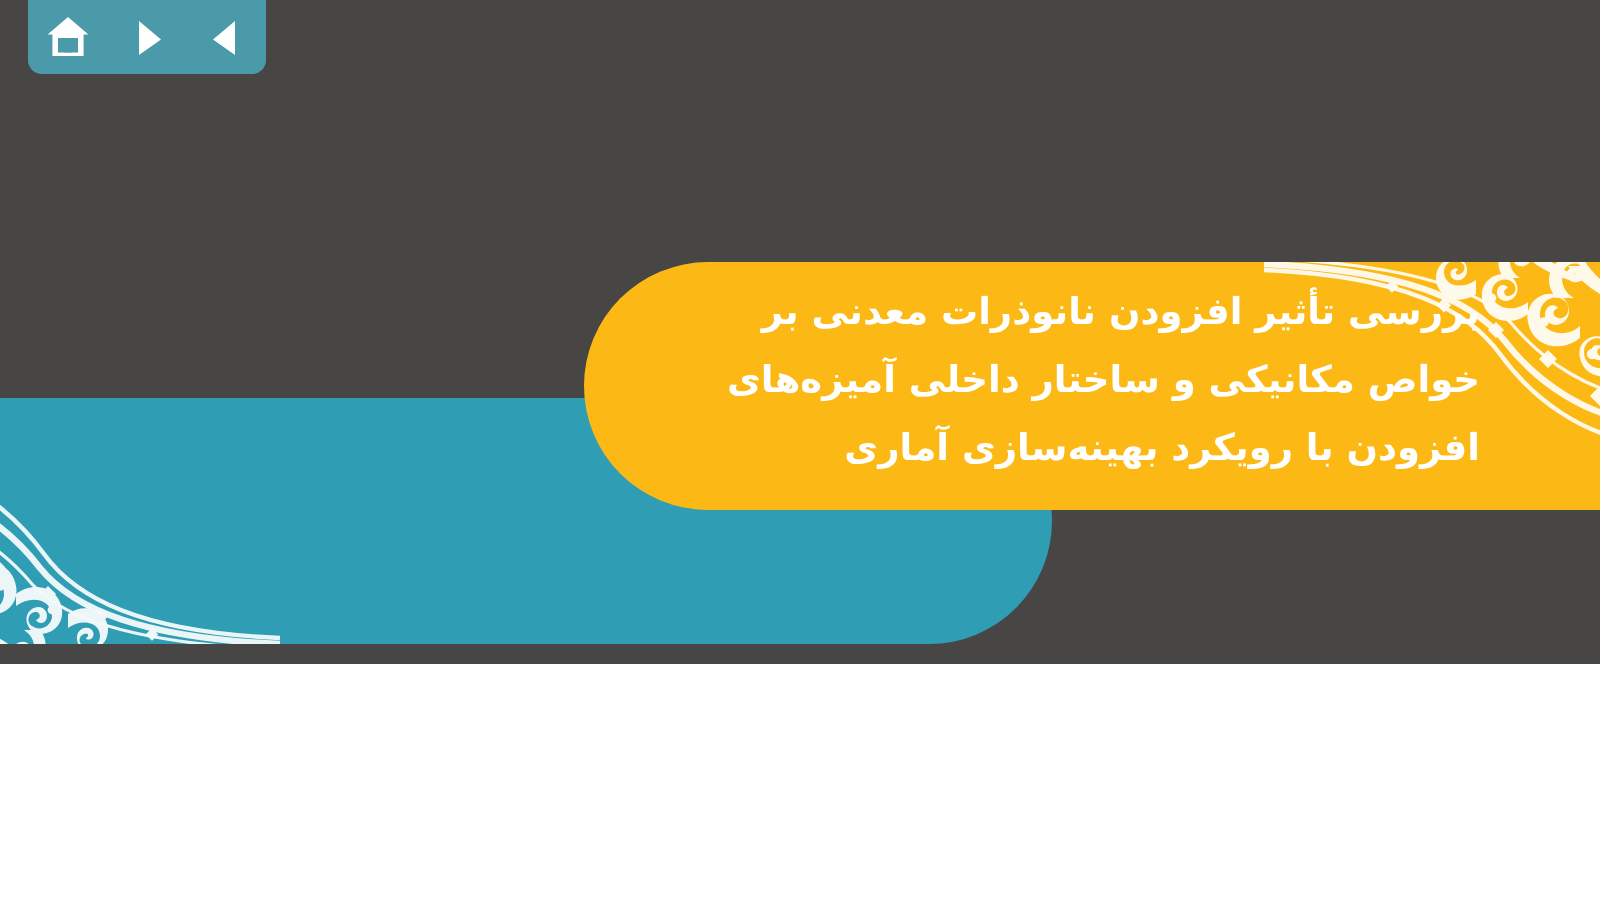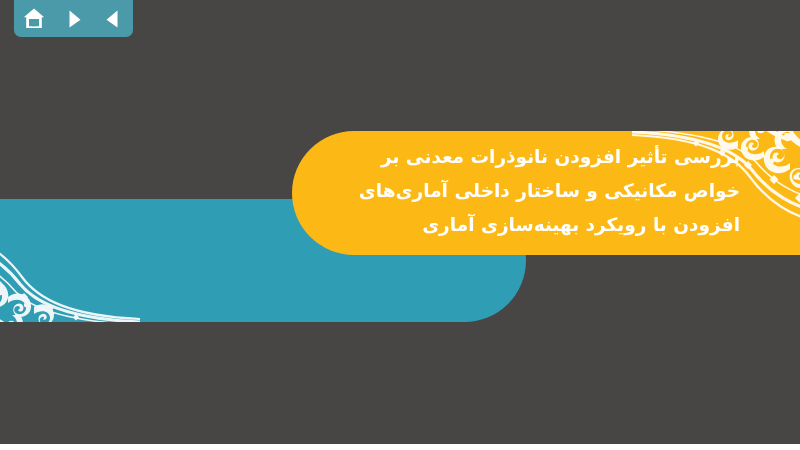--- a/index.html
+++ b/index.html
@@ -3,21 +3,21 @@
 <meta charset="utf-8">
 <style>
   html, body {
     margin: 0;
     padding: 0;
     background: #ffffff;
   }
   #stage {
     position: relative;
     width: 800px;
-    height: 444px;
+    height: 332px;
     overflow: hidden;
     background: #474645;
     font-family: "DejaVu Sans", "Liberation Sans", sans-serif;
   }
 
   
   #navbar {
     position: absolute;
     left: 14px;
     top: -8px;
@@ -196,19 +196,19 @@
           <path d="M100 18 l3.6 3.6 l-3.6 3.6 l-3.6 -3.6 z"></path>
           <path d="M74 9 l3.2 3.2 l-3.2 3.2 l-3.2 -3.2 z"></path>
           <path d="M196 24 c-14 -4 -26 -12 -34 -22 l10 0 c7 9 16 15 26 18 z"></path>
           <path d="M166 10 c-12 -3 -22 -9 -28 -16 l9 0 c6 6 13 11 21 13 z"></path>
         </g>
       </svg>
     </div>
 
     <div id="title-block">
       <div class="title-line">بررسی تأثیر افزودن نانوذرات معدنی بر</div>
-      <div class="title-line">خواص مکانیکی و ساختار داخلی آماری‌های</div>
+      <div class="title-line">خواص مکانیکی و ساختار داخلی آمیزه‌های</div>
       <div class="title-line">افزودن با رویکرد بهینه‌سازی آماری</div>
     </div>
 
   </div>
 
 </div>
 
 </body></html>

